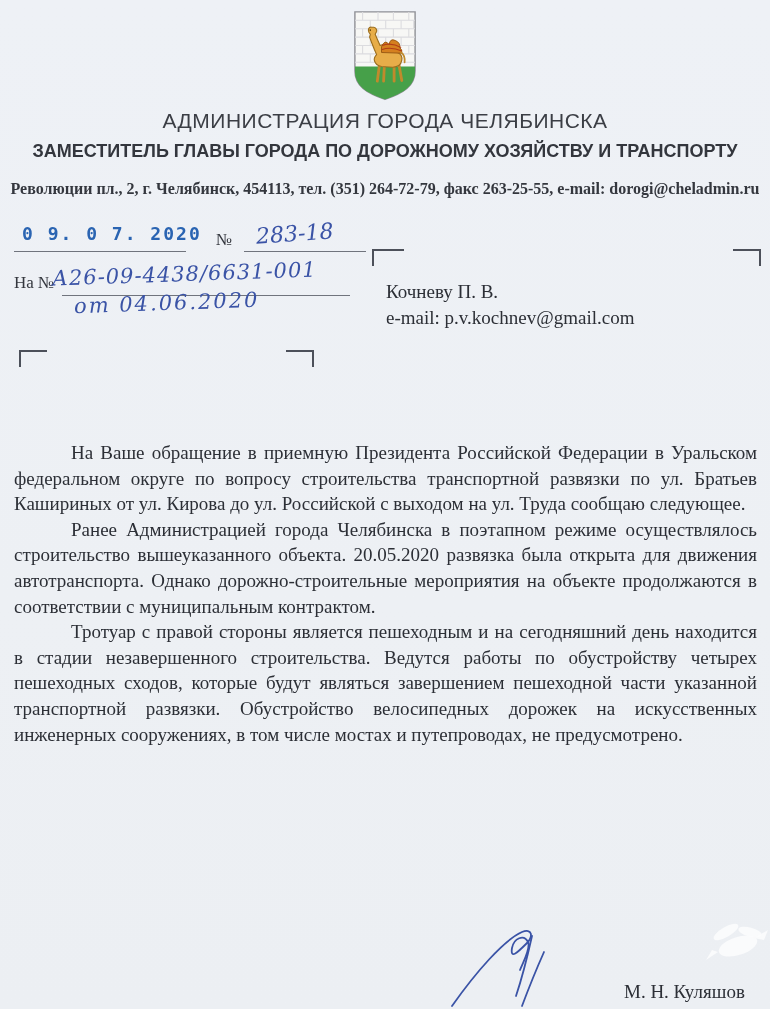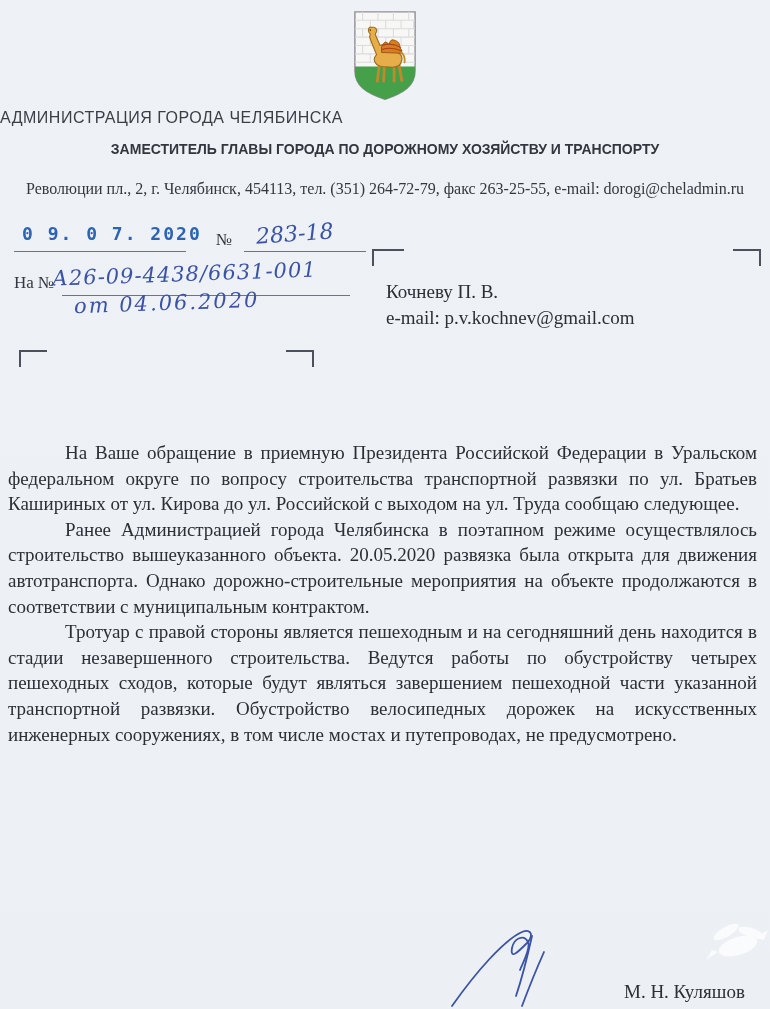--- a/index.html
+++ b/index.html
@@ -8,30 +8,30 @@
     width:770px;height:1009px;
     background:linear-gradient(180deg,#eef1f6 0%,#edf0f4 60%,#eceff3 100%);
     font-family:"Liberation Serif", serif;
     color:#2e3138;
     overflow:hidden;
   }
   
   .emblem{position:absolute;left:50%;top:9px;transform:translateX(-50%);}
   
   .org{
-    position:absolute;top:109px;left:0;width:100%;text-align:left;
-    font-family:"Liberation Sans",sans-serif;font-size:16px;letter-spacing:.5px;color:#3b3e45;
+    position:absolute;top:109px;left:0;width:100%;text-align:center;
+    font-family:"Liberation Sans",sans-serif;font-size:21px;letter-spacing:.5px;color:#3b3e45;
   }
   .dept{
     position:absolute;top:141px;left:0;width:100%;text-align:center;
-    font-family:"Liberation Sans",sans-serif;font-weight:bold;font-size:14px;color:#33363d;
+    font-family:"Liberation Sans",sans-serif;font-weight:bold;font-size:18px;color:#33363d;
   }
   .contact{
     position:absolute;top:180px;left:0;width:100%;text-align:center;
-    font-size:16px;color:#34373e;
+    font-size:16px;color:#34373e;font-weight:bold;
   }
   
   .stamp{
     position:absolute;left:22px;top:223px;
     font-family:"DejaVu Sans Mono",monospace;font-weight:bold;font-size:18px;
     color:#2a64b2;letter-spacing:2px;
   }
   .uline{position:absolute;border-bottom:1.5px solid #70747d;}
   .ul-date{left:14px;top:251px;width:172px;}
   .ul-num{left:244px;top:251px;width:122px;}
@@ -52,21 +52,21 @@
   .cm-tl{border-top:2px solid #4c505a;border-left:2px solid #4c505a;}
   .cm-tr{border-top:2px solid #4c505a;border-right:2px solid #4c505a;}
   .cm-rec-tl{left:372px;top:249px;width:30px;}
   .cm-rec-tr{left:733px;top:249px;}
   .cm-ref-bl{left:19px;top:350px;}
   .cm-ref-br{left:286px;top:350px;}
   
   .recipient{position:absolute;left:386px;top:279px;font-size:19px;line-height:26px;color:#2c2f36;}
   
   .salutation{position:absolute;top:407px;left:0;width:100%;text-align:center;font-size:19.5px;color:#2c2f36;}
-  .body{position:absolute;top:440px;left:8px;right:13px;z-index:2;}
+  .body{position:absolute;top:440px;left:14px;right:13px;z-index:2;}
   .body p{margin:0;text-indent:57px;text-align:justify;font-size:19px;line-height:25.6px;color:#2c2f36;}
   
   .sig-svg{position:absolute;left:448px;top:926px;z-index:3;}
   .sig-name{position:absolute;left:624px;top:981px;font-size:19px;color:#2c2f36;z-index:3;text-align:center;}
   
   .watermark{position:absolute;left:566px;top:946px;z-index:1;
     font-family:"Liberation Sans",sans-serif;font-weight:bold;font-size:44px;
     letter-spacing:6px;color:rgba(255,255,255,0.78);}
   .bee{position:absolute;left:698px;top:920px;z-index:1;opacity:.85;}
 </style>

